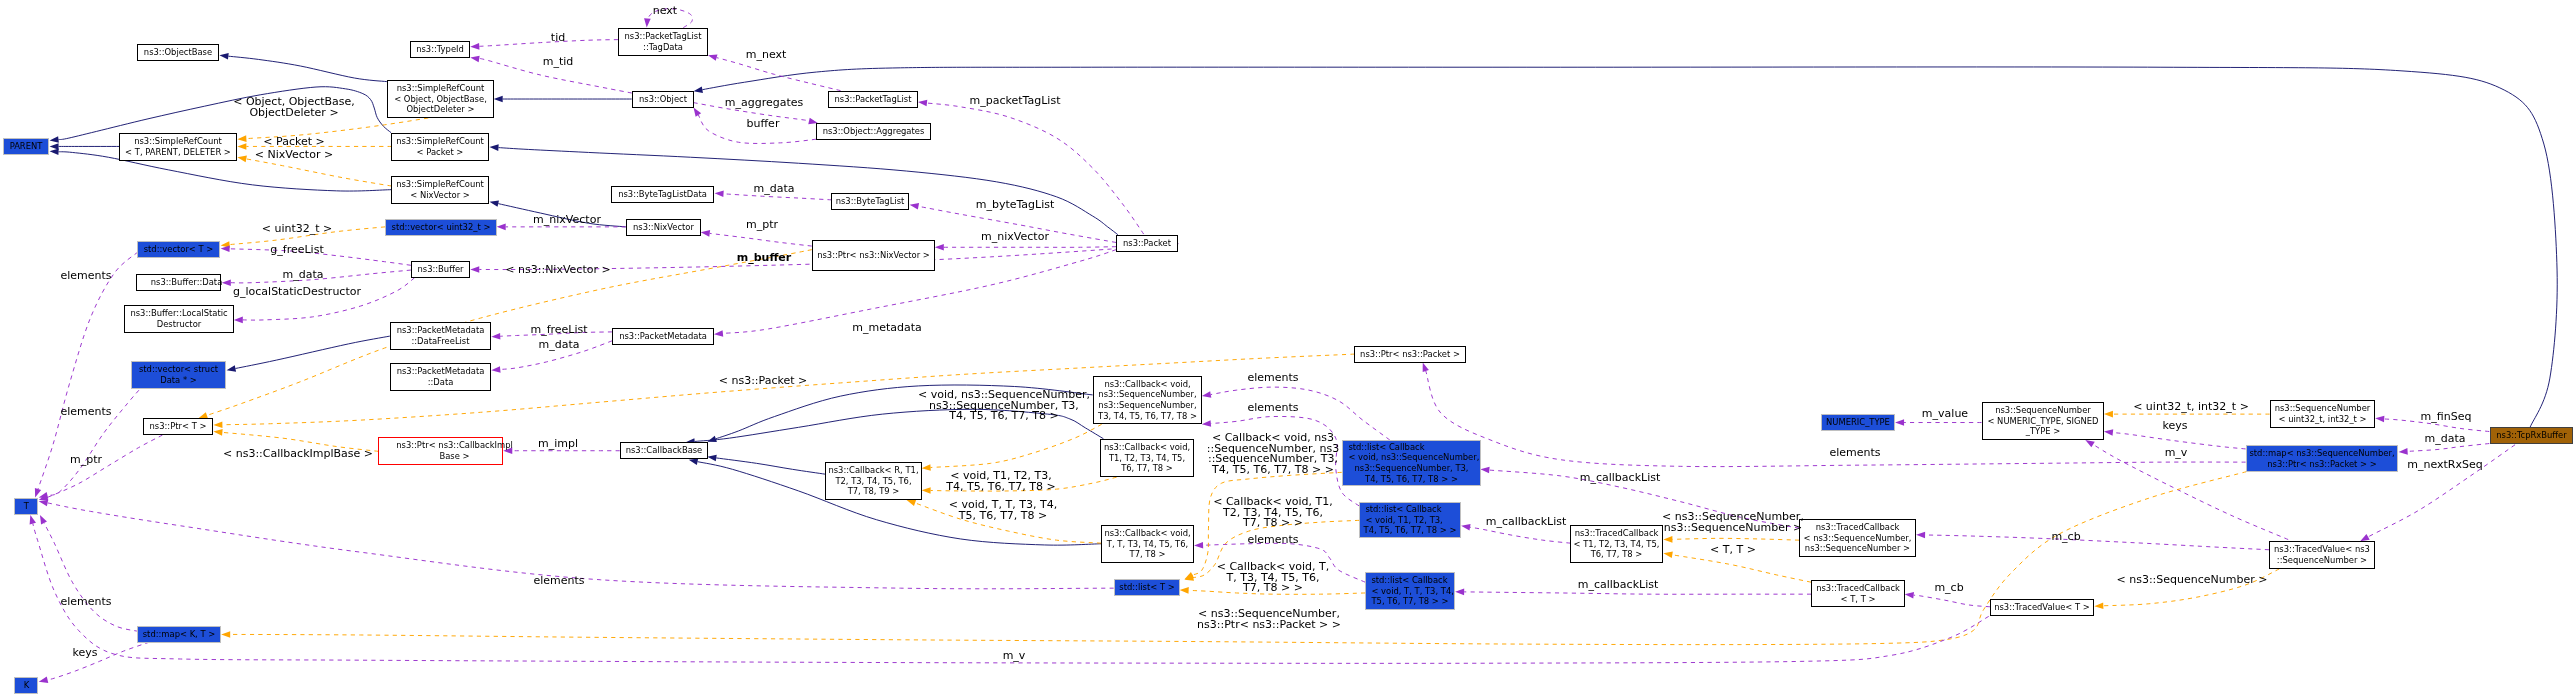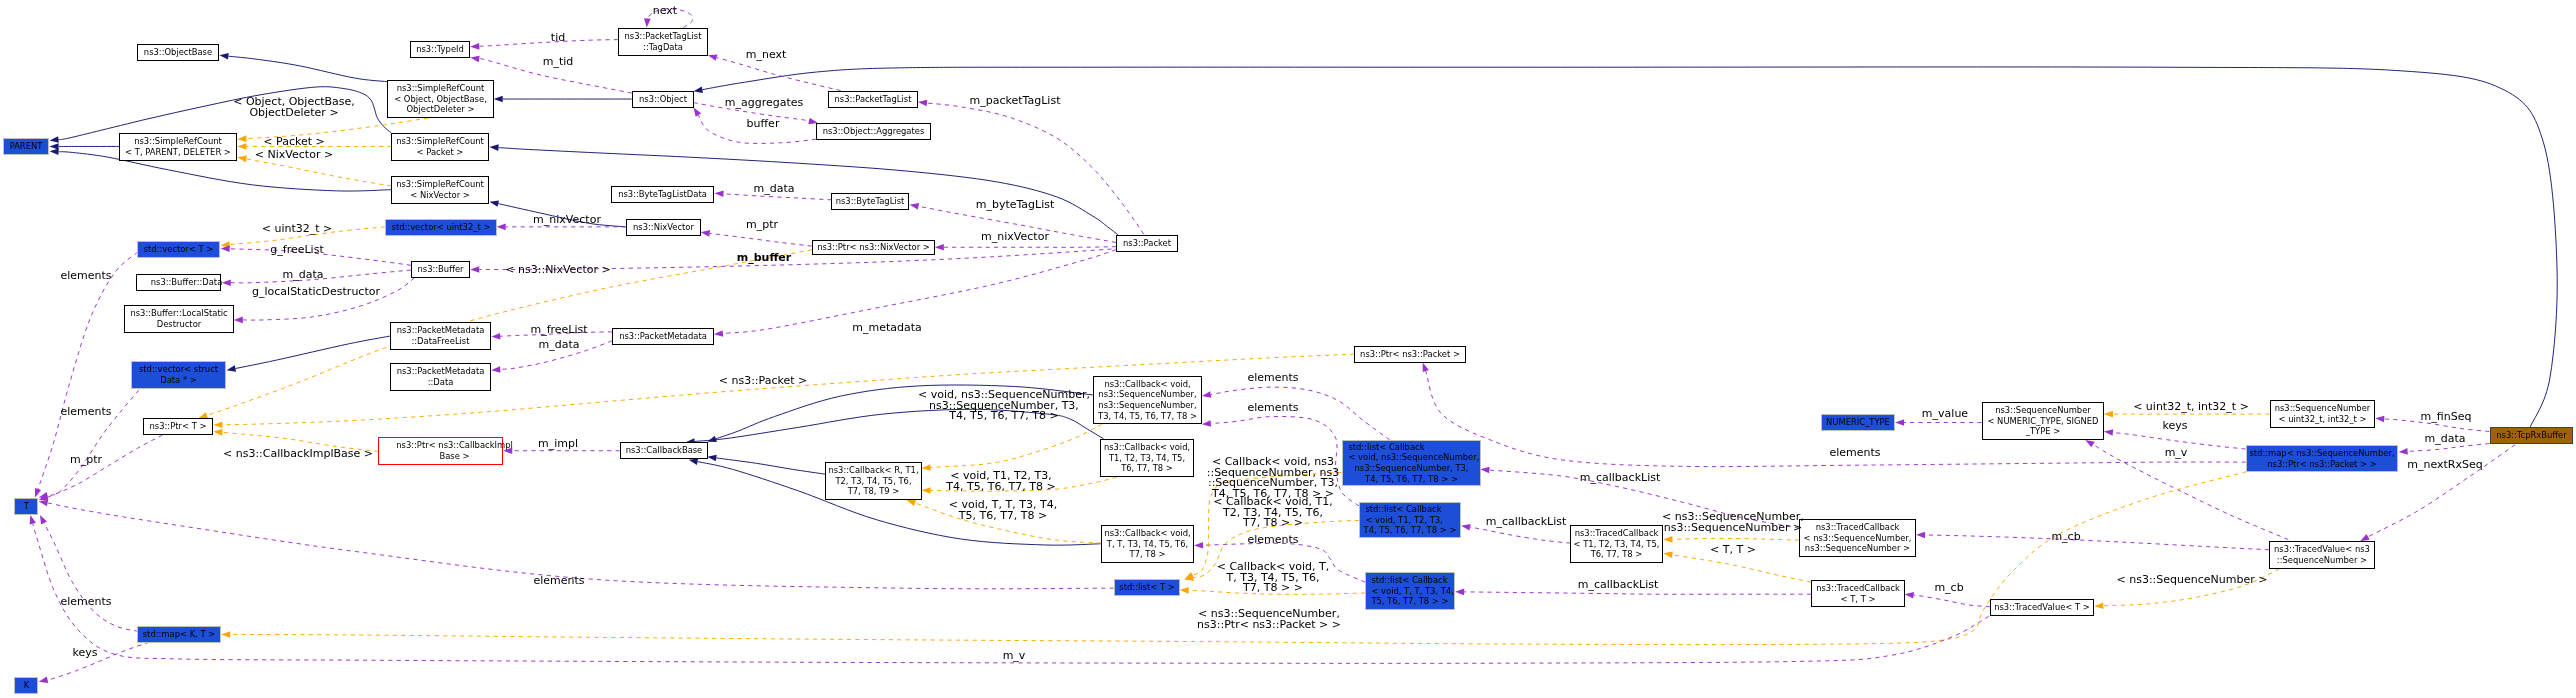--- a/index.html
+++ b/index.html
@@ -213,21 +213,21 @@
     </div>
     <div class="node" style="left: 831px; top: 193px; width: 78px; height: 17px;">
       <span class="line">ns3::ByteTagList</span>
     </div>
     <div class="node library" style="left: 385px; top: 219px; width: 112px; height: 17px;">
       <span class="line">std::vector&lt; uint32_t &gt;</span>
     </div>
     <div class="node" style="left: 626px; top: 219px; width: 75px; height: 17px;">
       <span class="line">ns3::NixVector</span>
     </div>
-    <div class="node" style="left: 812px; top: 240px; width: 123px; height: 15px;">
+    <div class="node" style="left: 812px; top: 240px; width: 123px; height: 31px;">
       <span class="line">ns3::Ptr&lt; ns3::NixVector &gt;</span>
     </div>
     <div class="node library" style="left: 137px; top: 241px; width: 83px; height: 17px;">
       <span class="line">std::vector&lt; T &gt;</span>
     </div>
     <div class="node" style="left: 411px; top: 261px; width: 59px; height: 17px;">
       <span class="line">ns3::Buffer</span>
     </div>
     <div class="node" style="left: 136px; top: 274px; width: 85px; height: 17px; padding-left: 16px;">
       <span class="line">ns3::Buffer::Data</span>
@@ -439,21 +439,21 @@
     </div>
     <div class="edge-label" style="left: 1015px; top: 237px;">
       <span class="line">m_nixVector</span>
     </div>
     <div class="edge-label" style="left: 297px; top: 250px;">
       <span class="line">g_freeList</span>
     </div>
     <div class="edge-label" style="left: 303px; top: 275px;">
       <span class="line">m_data</span>
     </div>
-    <div class="edge-label" style="left: 316px; top: 292px;">
+    <div class="edge-label" style="left: 297px; top: 292px;">
       <span class="line">g_localStaticDestructor</span>
     </div>
     <div class="edge-label" style="left: 764px; top: 258px; font-weight: bold;">
       <span class="line">m_buffer</span>
     </div>
     <div class="edge-label" style="left: 559px; top: 330px;">
       <span class="line">m_freeList</span>
     </div>
     <div class="edge-label" style="left: 559px; top: 345px;">
       <span class="line">m_data</span>
@@ -520,21 +520,21 @@
     </div>
     <div class="edge-label" style="left: 1273px; top: 408px;">
       <span class="line">elements</span>
     </div>
     <div class="edge-label" style="left: 1273px; top: 540px;">
       <span class="line">elements</span>
     </div>
     <div class="edge-label" style="left: 1855px; top: 453px;">
       <span class="line">elements</span>
     </div>
-    <div class="edge-label" style="left: 1273px; top: 454px; margin-top: 24px;">
+    <div class="edge-label" style="left: 1273px; top: 454px;">
       <span class="line">&lt; Callback&lt; void, ns3</span>
       <span class="line">::SequenceNumber, ns3</span>
       <span class="line">::SequenceNumber, T3,</span>
       <span class="line">T4, T5, T6, T7, T8 &gt; &gt;</span>
     </div>
     <div class="edge-label" style="left: 1273px; top: 513px;">
       <span class="line">&lt; Callback&lt; void, T1,</span>
       <span class="line">T2, T3, T4, T5, T6,</span>
       <span class="line">T7, T8 &gt; &gt;</span>
     </div>

